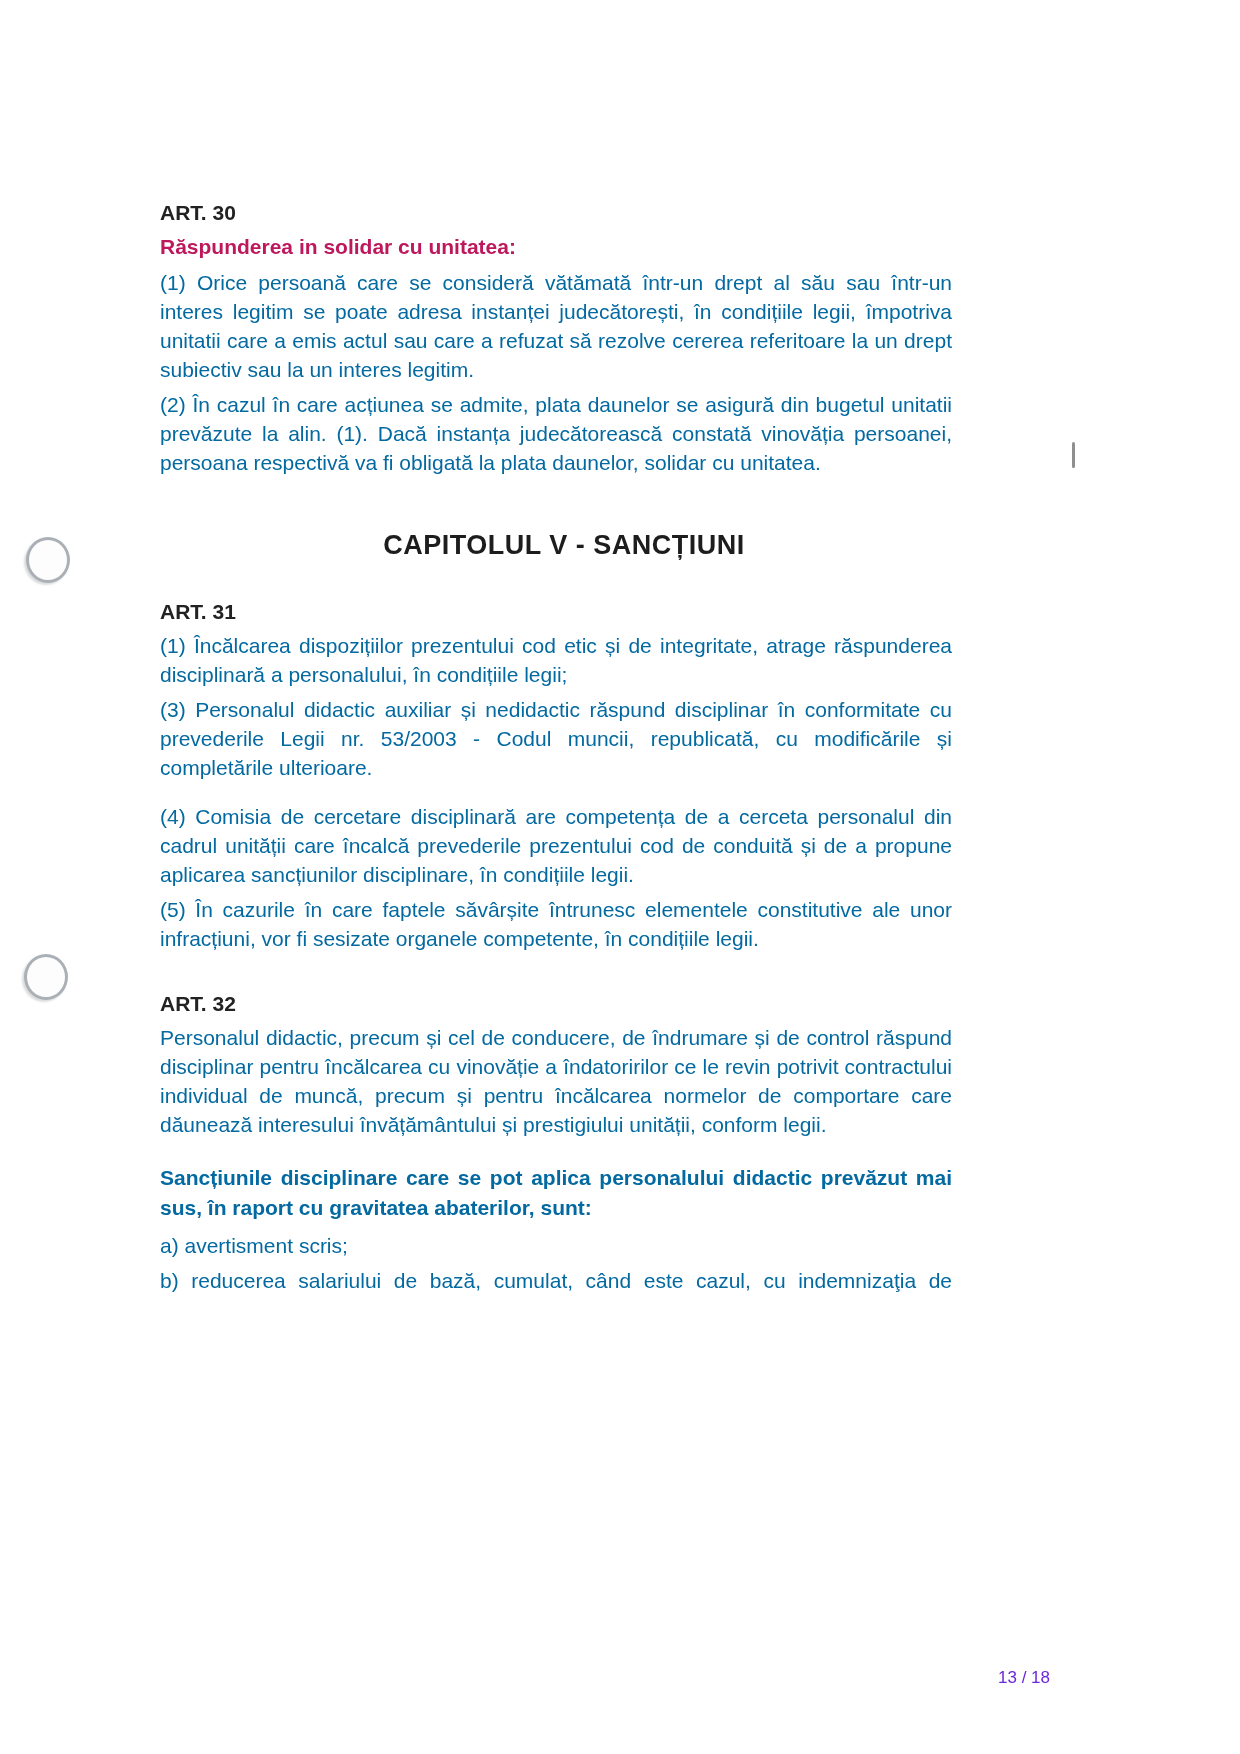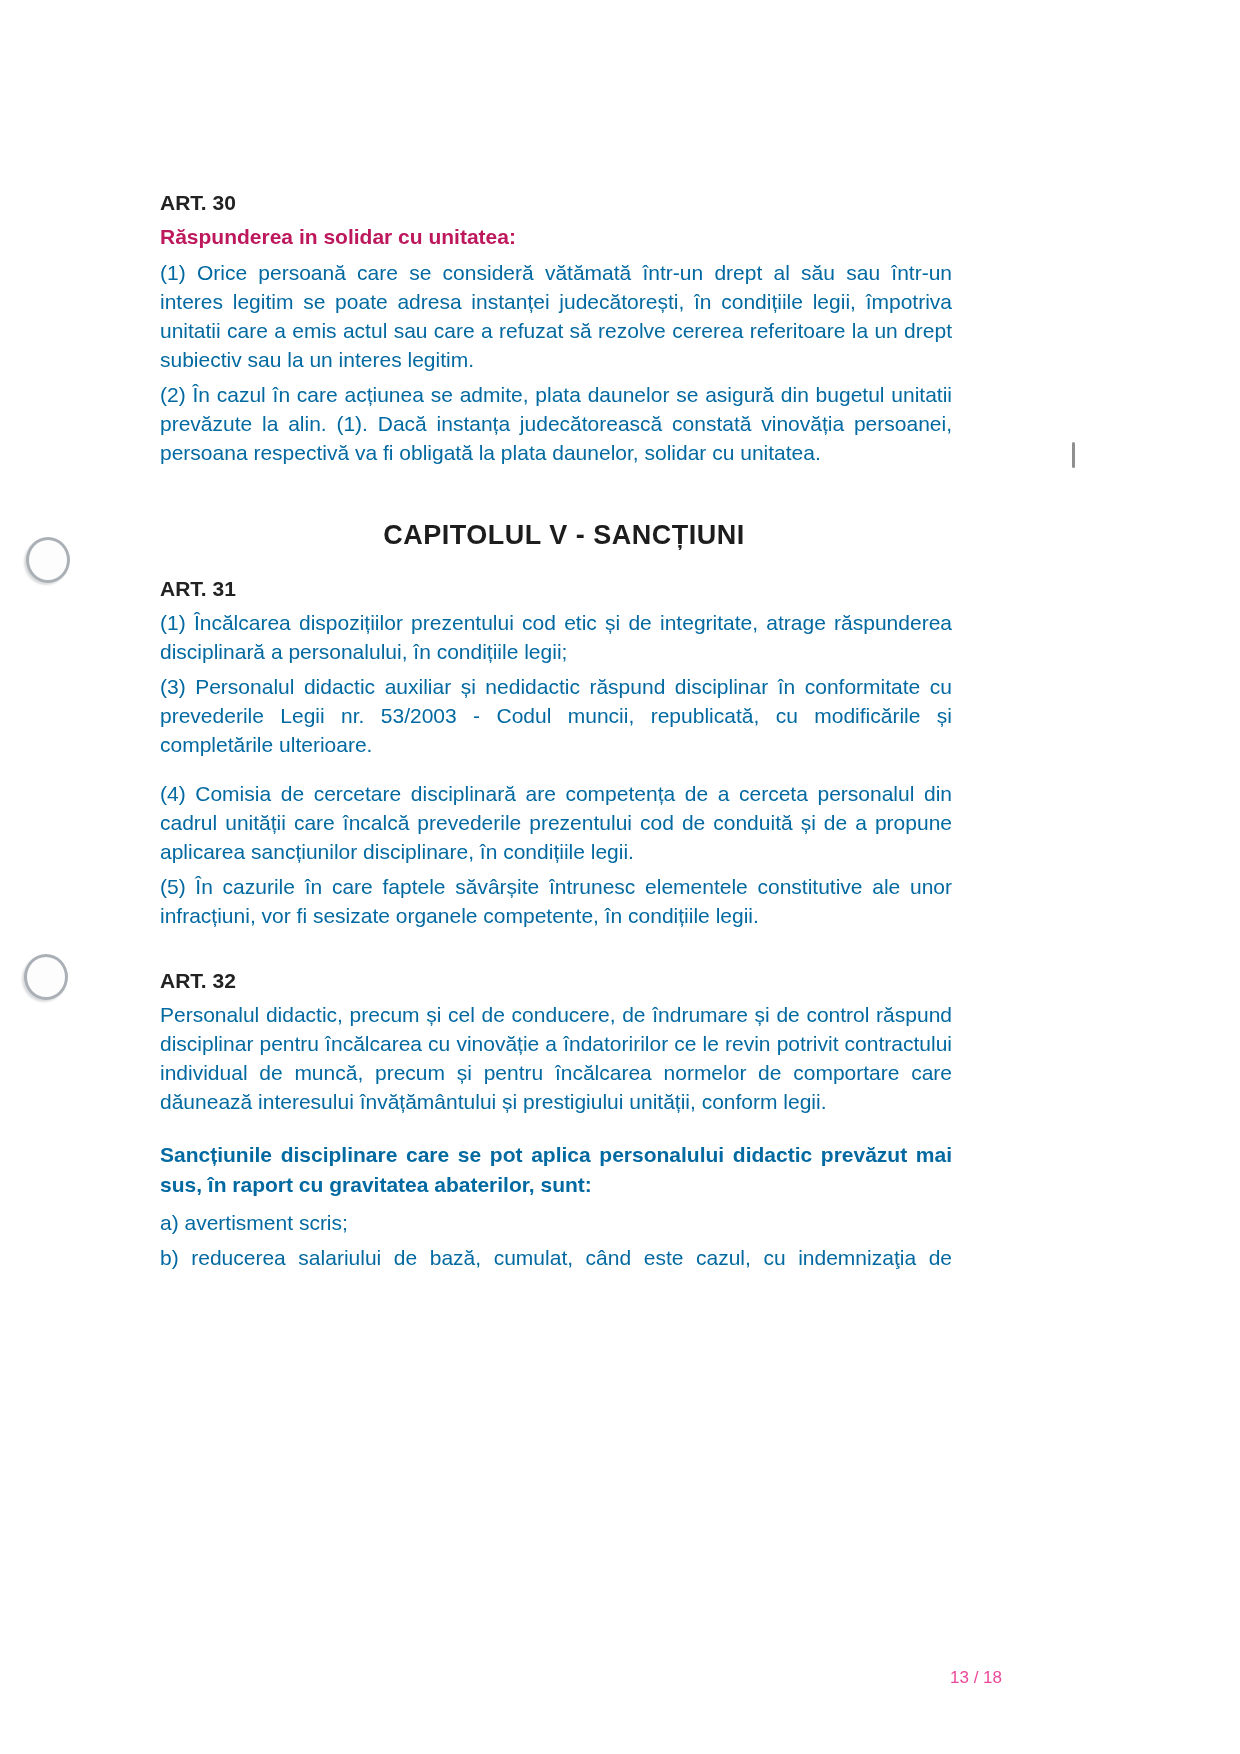--- a/index.html
+++ b/index.html
@@ -12,21 +12,21 @@
     width: 1240px;
     height: 1754px;
     background: #ffffff;
     font-family: "Liberation Sans", "DejaVu Sans", sans-serif;
     color: #333333;
     overflow: hidden;
   }
   .content {
     position: absolute;
     left: 160px;
-    top: 190px;
+    top: 200px;
     width: 808px;
   }
   .art-heading {
     font-size: 21px;
     font-weight: 700;
     color: #222222;
     line-height: 26px;
     margin: 0 0 8px 0;
   }
   .sub-heading {
@@ -45,37 +45,37 @@
   }
   .chapter-title {
     font-size: 27px;
     font-weight: 700;
     color: #1d1d1d;
     line-height: 32px;
     text-align: center;
     margin: 52px 0 0 0;
     letter-spacing: 0.5px;
   }
-  .art31-heading { margin-top: 25px; margin-bottom: 6px; }
+  .art31-heading { margin-top: 38px; margin-bottom: 6px; }
   .extra-gap { margin-top: 20px !important; }
   .art32-heading { margin-top: 38px; margin-bottom: 6px; }
   .sanctions-intro {
     font-weight: 700;
     color: #222222;
     margin-top: 24px !important;
     margin-bottom: 8px !important;
     line-height: 30px !important;
   }
   .justify-last { text-align-last: justify; }
   .page-number {
     position: absolute;
-    left: 950px;
+    left: 998px;
     top: 1668px;
     font-size: 17px;
-    color: #ec4899;
+    color: #6d28d9;
   }
   .punch {
     position: absolute;
     width: 38px;
     height: 40px;
     border: 3px solid #aab0b6;
     border-radius: 50%;
     background: #fdfdfd;
     box-shadow: -2px 2px 2px rgba(150,155,160,0.35);
   }

